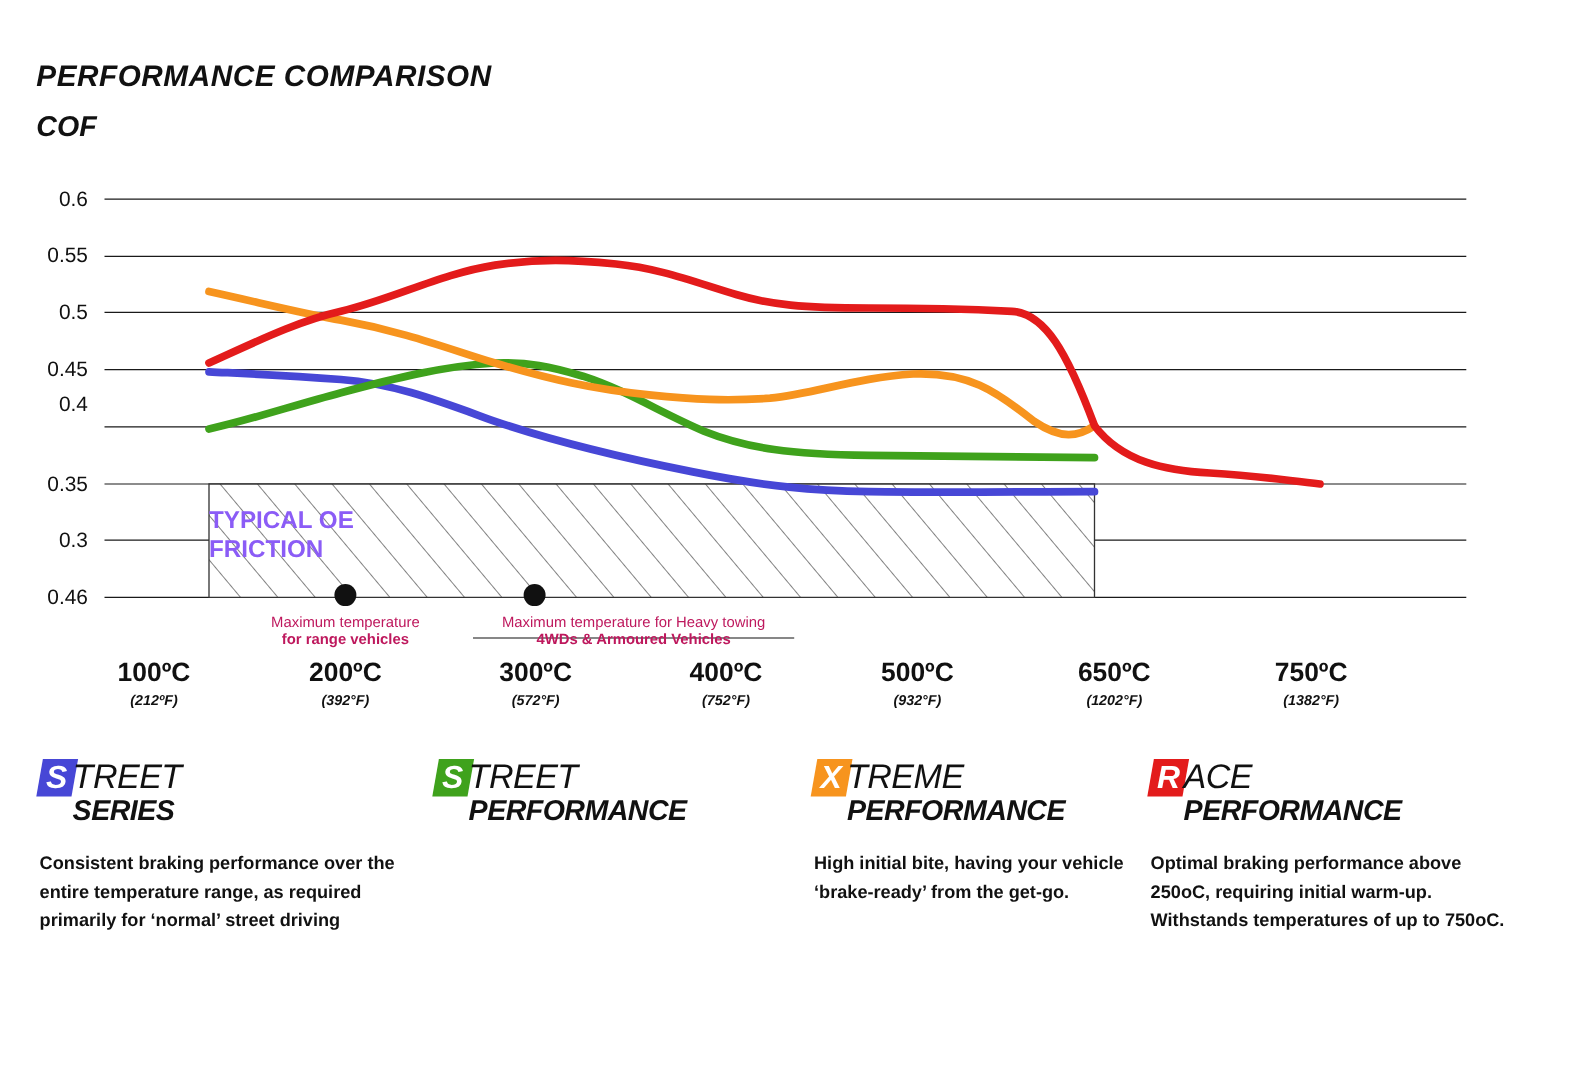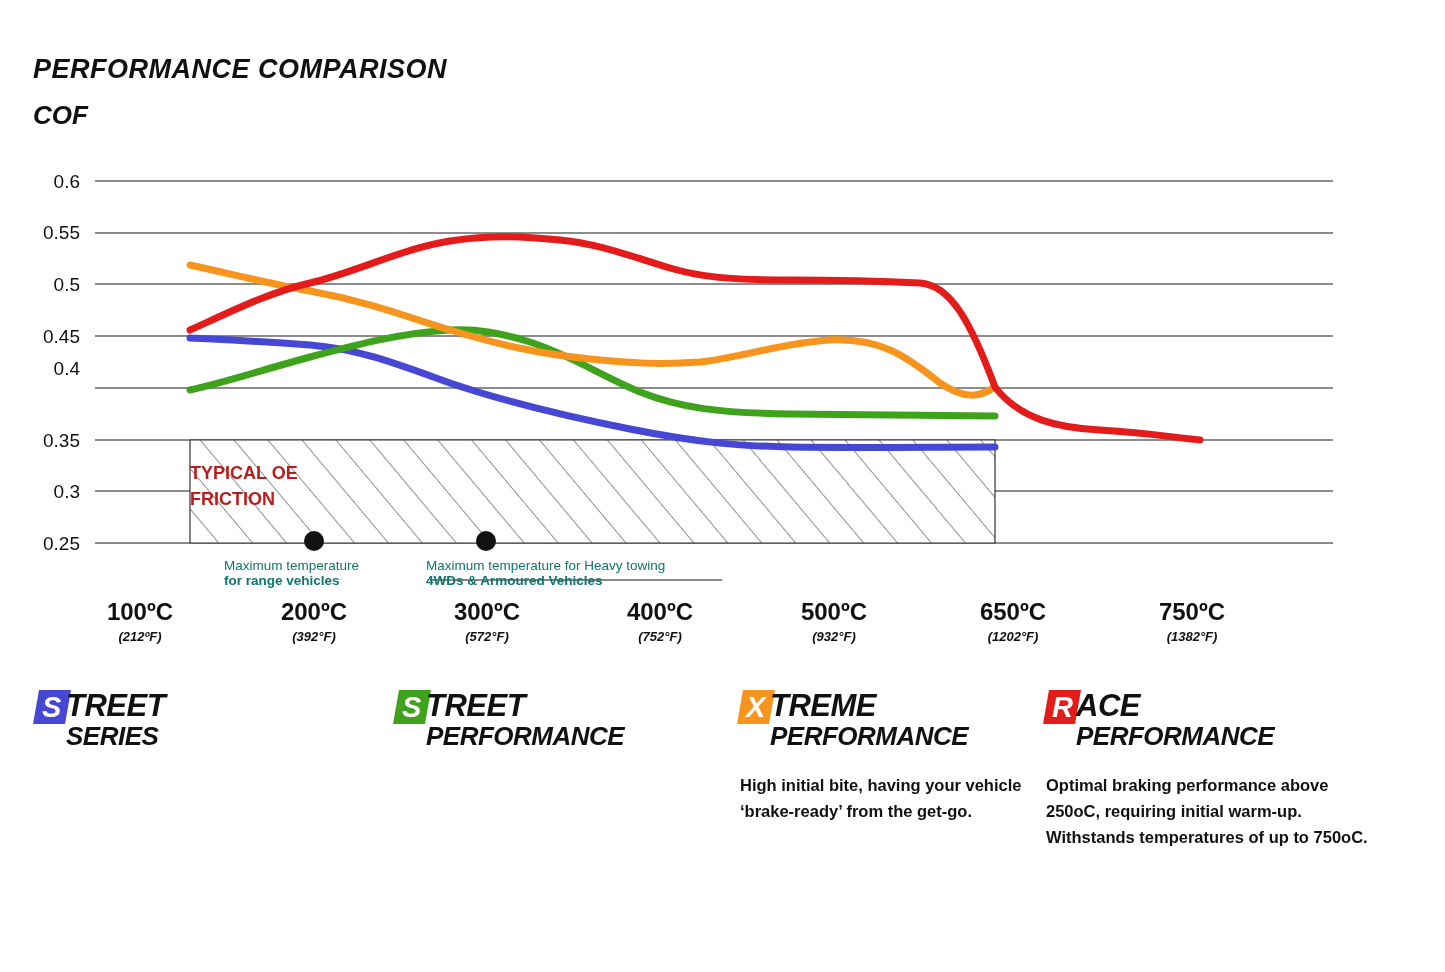--- a/index.html
+++ b/index.html
@@ -33,44 +33,44 @@
   }
 
   .xlabels{position:absolute;left:0;top:598px;width:1445px;}
   .xtick{
     position:absolute;text-align:center;width:140px;
   }
   .xtick .c{font-size:24px;font-weight:bold;color:#111;}
   .xtick .f{font-size:13px;font-weight:bold;color:#111;margin-top:3px;font-style:italic;}
 
   .annot{
-    position:absolute;font-size:13.5px;line-height:15px;color:#0f766e;
+    position:absolute;text-align:center;font-size:13.5px;line-height:15px;color:#be185d;
   }
   .annot .b{font-weight:bold;}
 
   .hatch-label{
-    position:absolute;font-size:18px;font-weight:bold;color:#b91c1c;line-height:26px;
+    position:absolute;font-size:22px;font-weight:bold;color:#8b5cf6;line-height:26px;
   }
 
   .legend{
     position:absolute;top:688px;left:0;width:1445px;height:260px;
   }
   .lcol{position:absolute;top:0;}
   .logo{height:68px;position:relative;}
   .logo .big{
     position:absolute;left:0;top:2px;
     width:32px;height:34px;
     display:flex;align-items:center;justify-content:center;
     font-size:29px;font-weight:bold;font-style:italic;color:#fff;
     transform:skewX(-10deg);
   }
   .logo .big span{transform:skewX(10deg);display:block;line-height:1;}
   .logo .w1{
     position:absolute;left:30px;top:0px;
-    font-size:31px;font-weight:bold;font-style:italic;letter-spacing:-0.5px;color:#111;
+    font-size:31px;font-weight:normal;font-style:italic;letter-spacing:-0.5px;color:#111;
   }
   .logo .w2{
     position:absolute;left:30px;top:33px;
     font-size:26px;font-weight:bold;font-style:italic;letter-spacing:-0.5px;color:#111;
   }
   .lcol p{
     margin:16px 0 0 0;font-size:16.5px;font-weight:bold;line-height:26px;color:#111;
   }
 </style>
 </head>
@@ -117,21 +117,21 @@
   </svg>
 
   <div class="ylabels">
     <div class="ylabel" style="left:20px;top:171px;">0.6</div>
     <div class="ylabel" style="left:20px;top:222px;">0.55</div>
     <div class="ylabel" style="left:20px;top:274px;">0.5</div>
     <div class="ylabel" style="left:20px;top:326px;">0.45</div>
     <div class="ylabel" style="left:20px;top:358px;">0.4</div>
     <div class="ylabel" style="left:20px;top:430px;">0.35</div>
     <div class="ylabel" style="left:20px;top:481px;">0.3</div>
-    <div class="ylabel" style="left:20px;top:533px;">0.25</div>
+    <div class="ylabel" style="left:20px;top:533px;">0.46</div>
   </div>
 
   <div class="hatch-label" style="left:190px;top:460px;">
     <div>TYPICAL OE</div>
     <div>FRICTION</div>
   </div>
 
   <div class="annot" style="left:224px;top:558px;width:180px;">
     <div>Maximum temperature</div>
     <div class="b">for range vehicles</div>
@@ -177,20 +177,21 @@
 <div class="legend">
 
   <div class="lcol" style="left:36px;width:330px;">
     <div class="logo">
       <div class="big" style="background:#4747d6;">
         <span>S</span>
       </div>
       <div class="w1">TREET</div>
       <div class="w2"><span>S</span><span>ERIES</span></div>
     </div>
+    <p>Consistent braking performance over the entire temperature range, as required primarily for ‘normal’ street driving</p>
   </div>
 
   <div class="lcol" style="left:396px;width:330px;">
     <div class="logo">
       <div class="big" style="background:#3fa21c;">
         <span>S</span>
       </div>
       <div class="w1">TREET</div>
       <div class="w2"><span>P</span><span>ERFORMANCE</span></div>
     </div>

